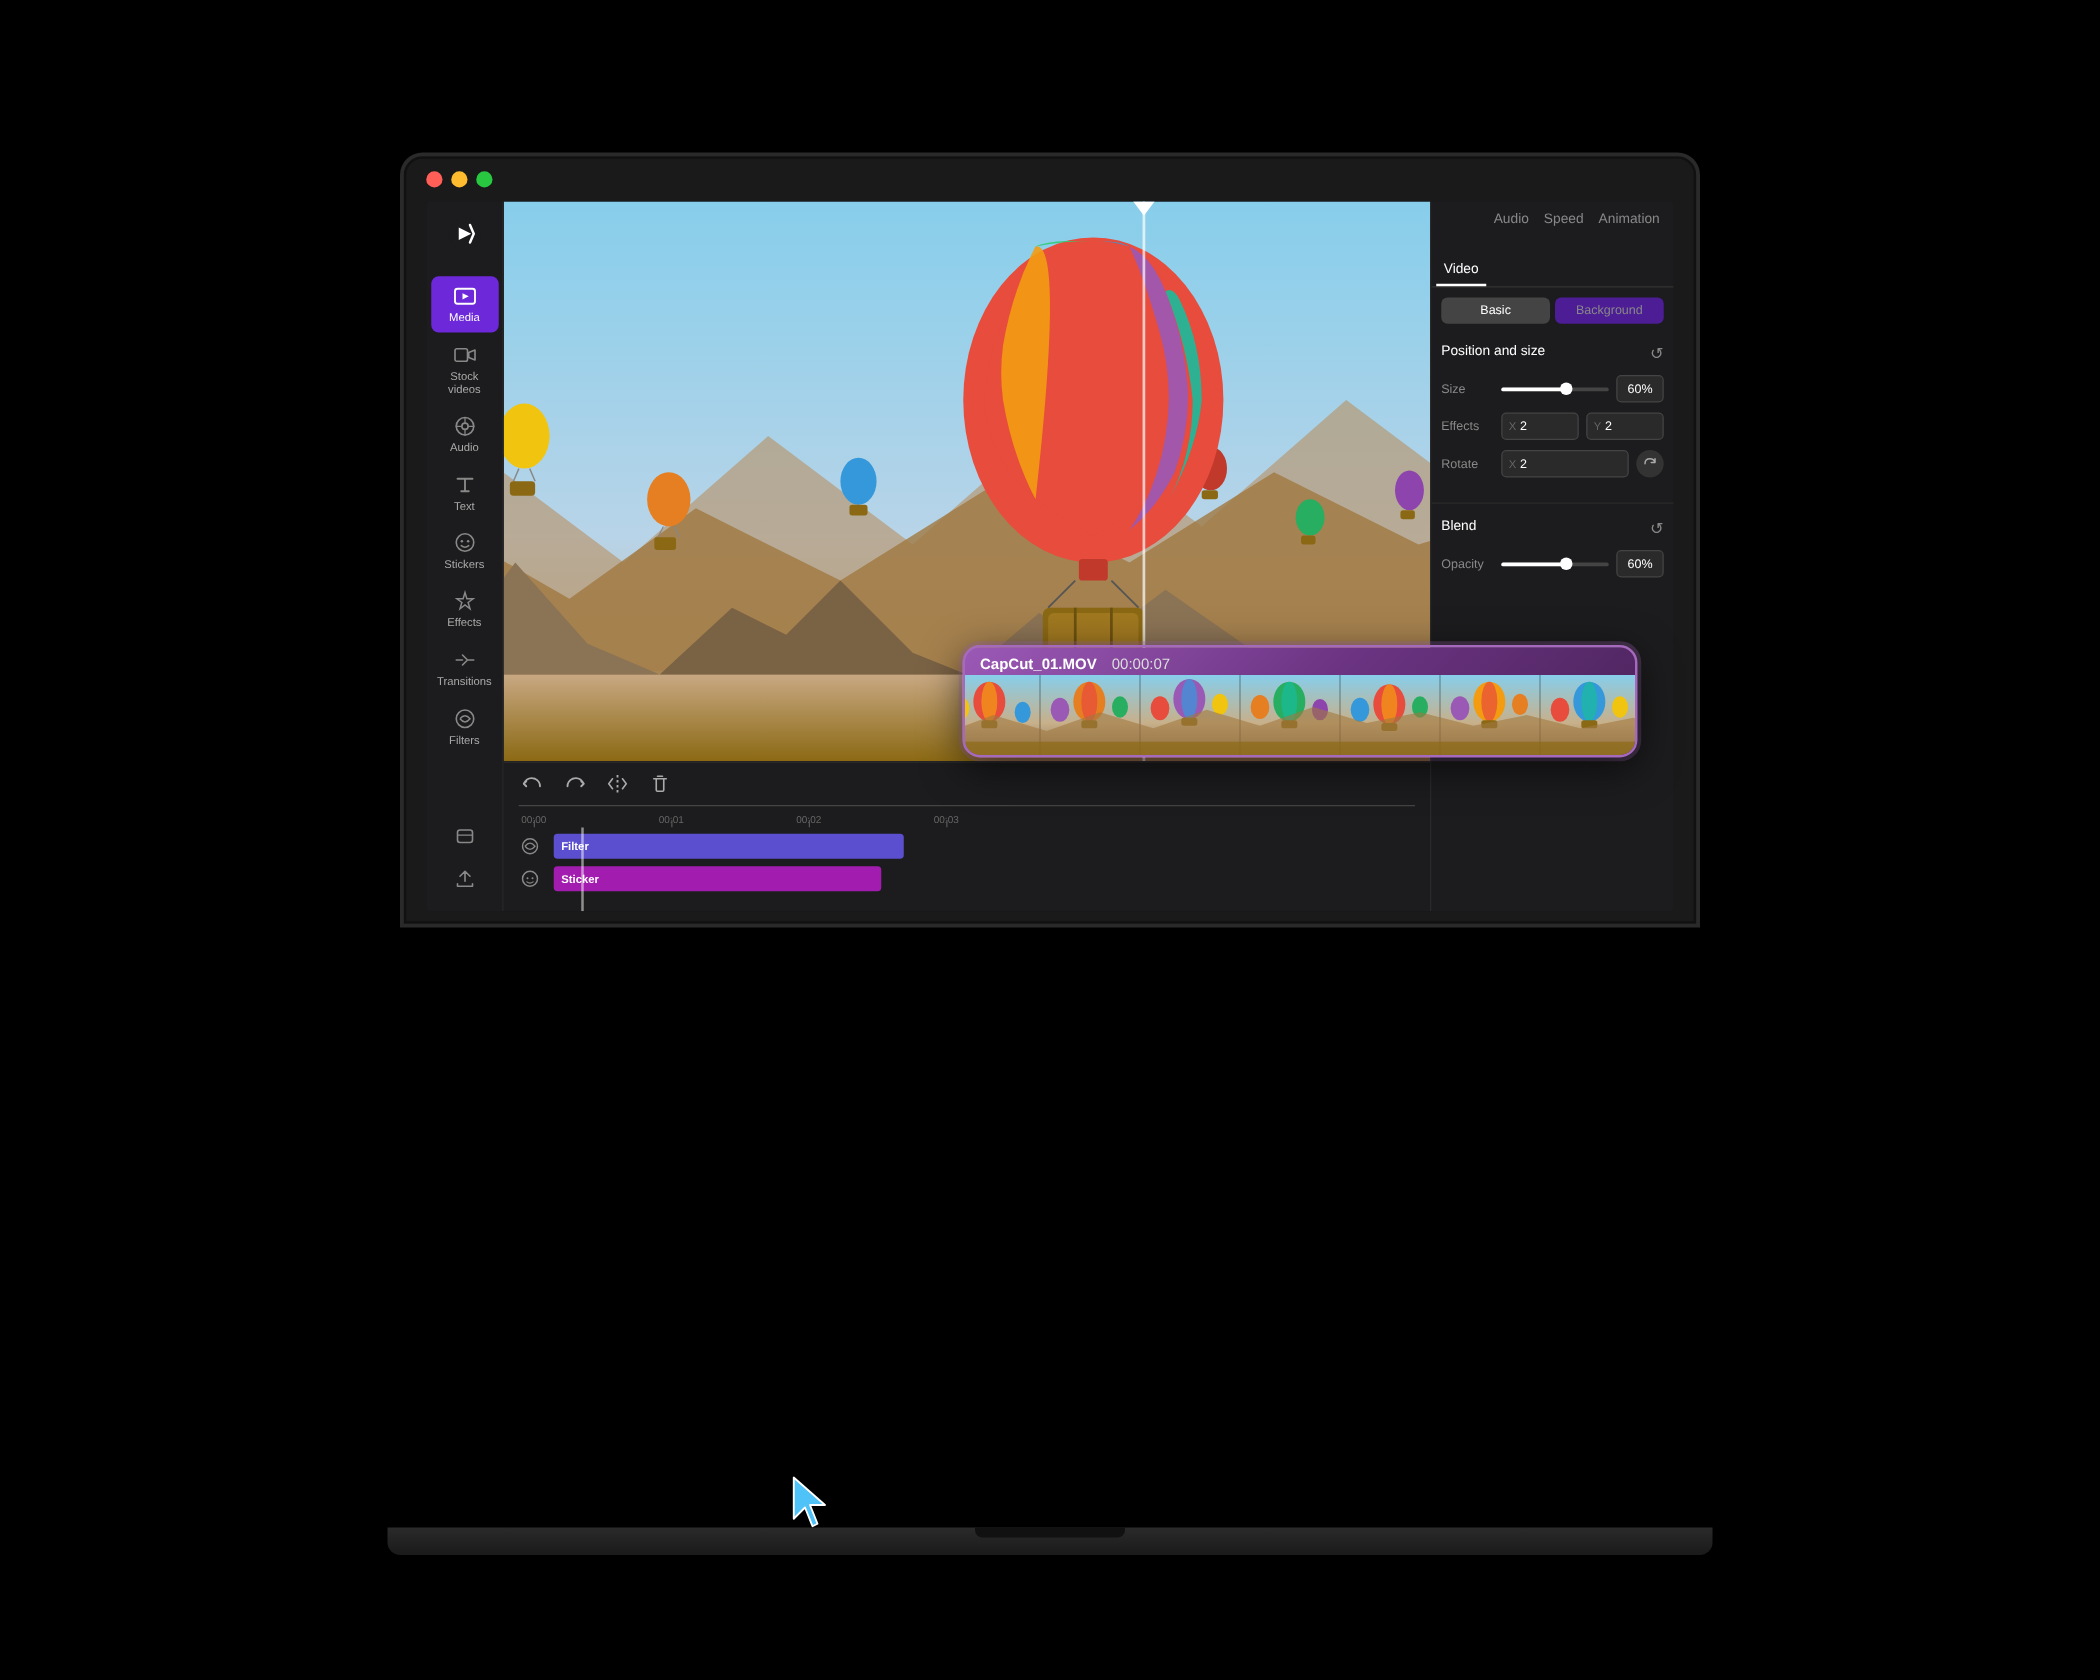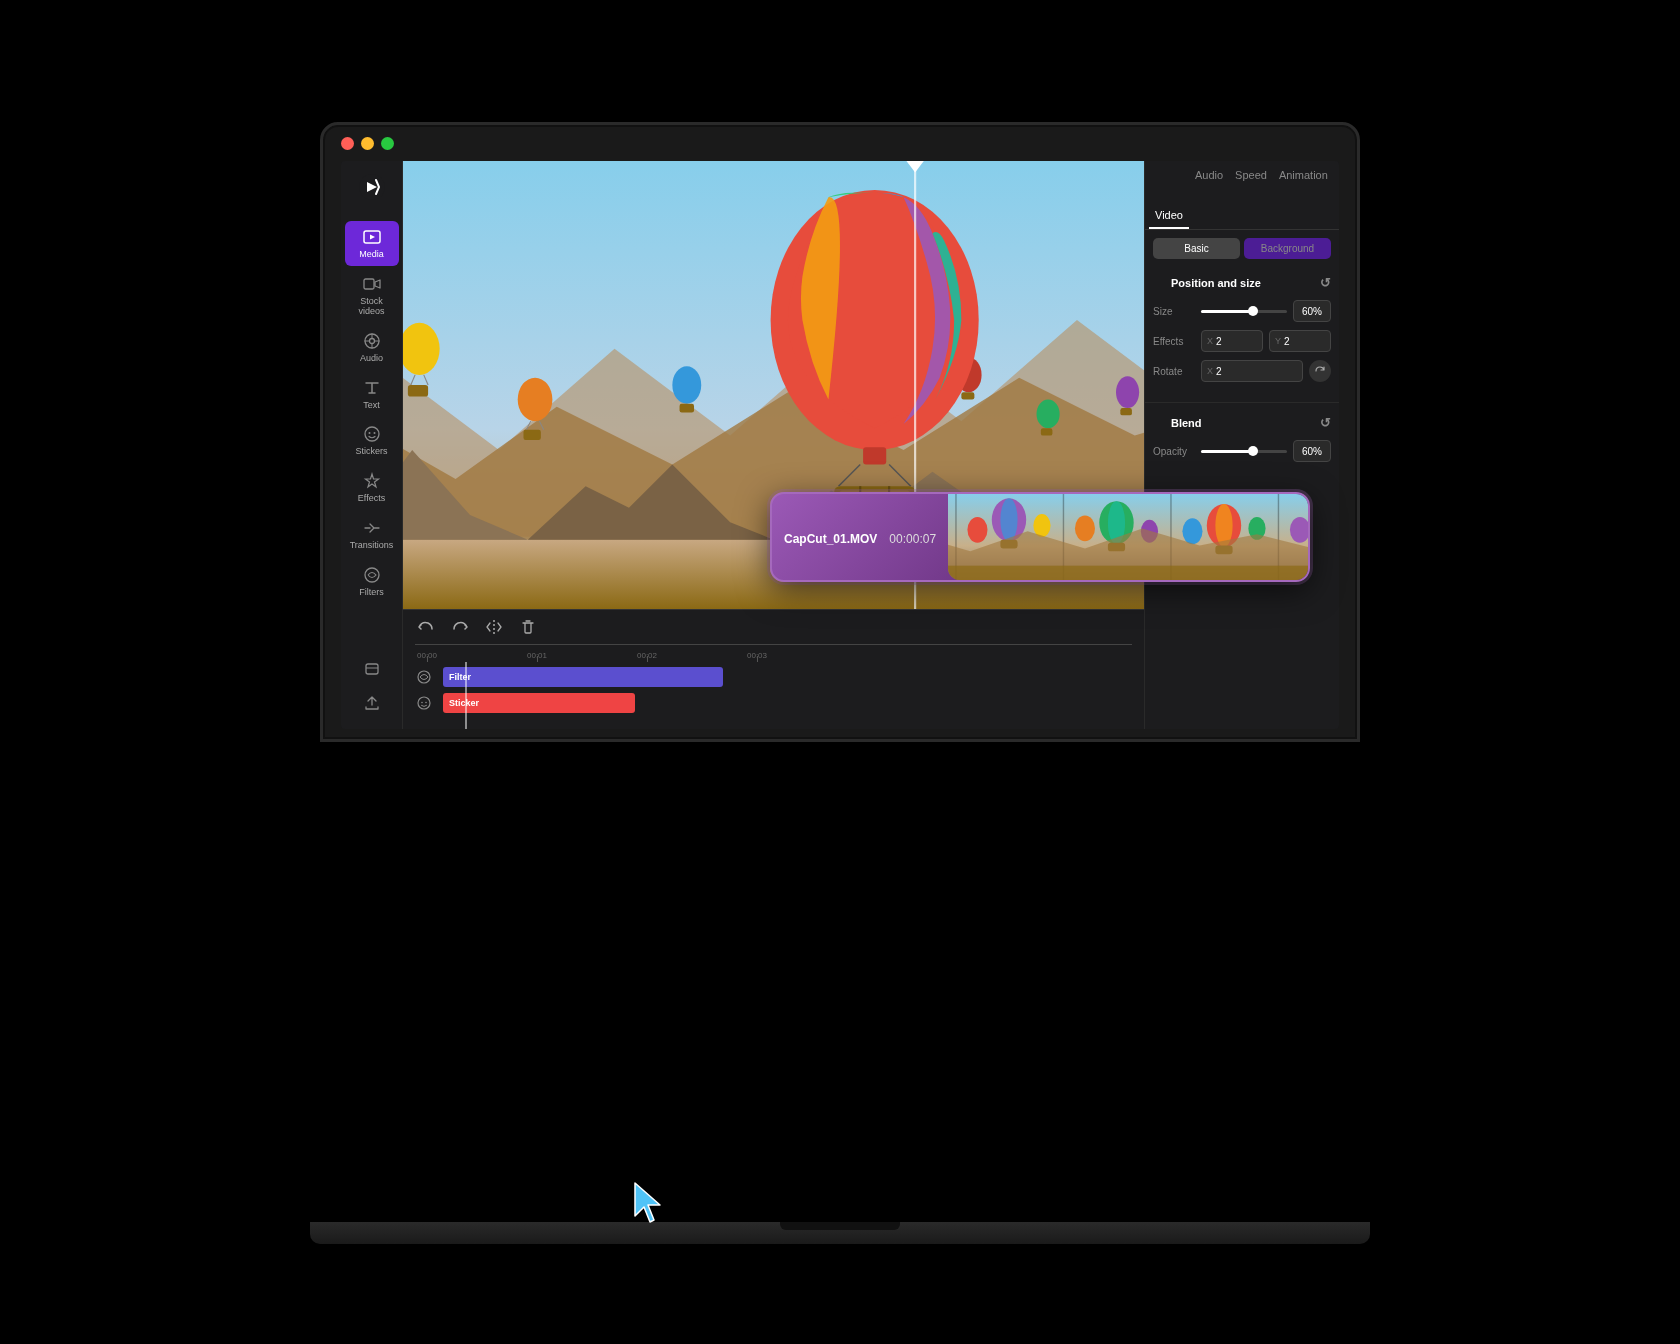--- a/index.html
+++ b/index.html
@@ -257,23 +257,23 @@
       cursor: pointer;
     }
 
     .track-filter {
       background: #5b4fcf;
       color: #fff;
       width: 280px;
     }
 
     .track-sticker {
-      background: #ef4444;
+      background: #a21caf;
       color: #fff;
-      width: 192px;
+      width: 262px;
     }
 
     
     .timeline-playhead {
       position: absolute;
       left: 62px;
       top: 0;
       bottom: 0;
       width: 2px;
       background: rgba(255,255,255,0.5);
@@ -341,26 +341,25 @@
       color: #fff;
     }
 
     .panel-section {
       padding: 8px;
     }
 
     .panel-section-title {
       font-size: 11px;
       color: #fff;
-      font-weight: 700;
+      font-weight: 400;
       margin-bottom: 10px;
       display: flex;
-      align-items: center;
+      align-items: flex-start;
       justify-content: space-between;
-      margin-left: 18px;
     }
 
     .panel-row {
       display: flex;
       align-items: center;
       margin-bottom: 8px;
       gap: 6px;
     }
 
     .panel-label {
@@ -468,30 +467,30 @@
       transform: translateX(-50%);
       width: 120px;
       height: 8px;
       background: #111;
       border-radius: 0 0 6px 6px;
     }
 
     
     .floating-timeline {
       position: absolute;
-      top: 370px;
+      top: 394px;
       left: 480px;
       width: 540px;
       height: 90px;
       background: linear-gradient(135deg, #9b59b6 0%, #6c3483 50%, #4a235a 100%);
       border-radius: 14px;
       border: 2px solid #a569bd;
       box-shadow: 0 8px 32px rgba(0,0,0,0.6), 0 0 0 3px rgba(165, 105, 189, 0.3);
       display: flex;
-      flex-direction: row;
+      flex-direction: column;
       overflow: hidden;
       z-index: 20;
     }
 
     .ft-header {
       display: flex;
       align-items: center;
       padding: 6px 12px 2px;
       gap: 12px;
     }

